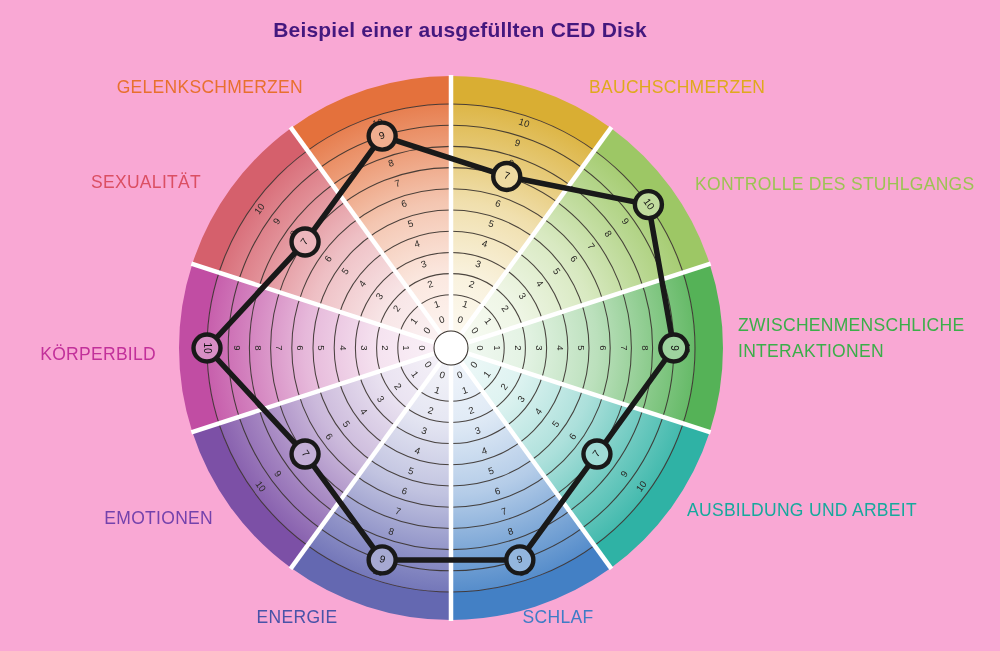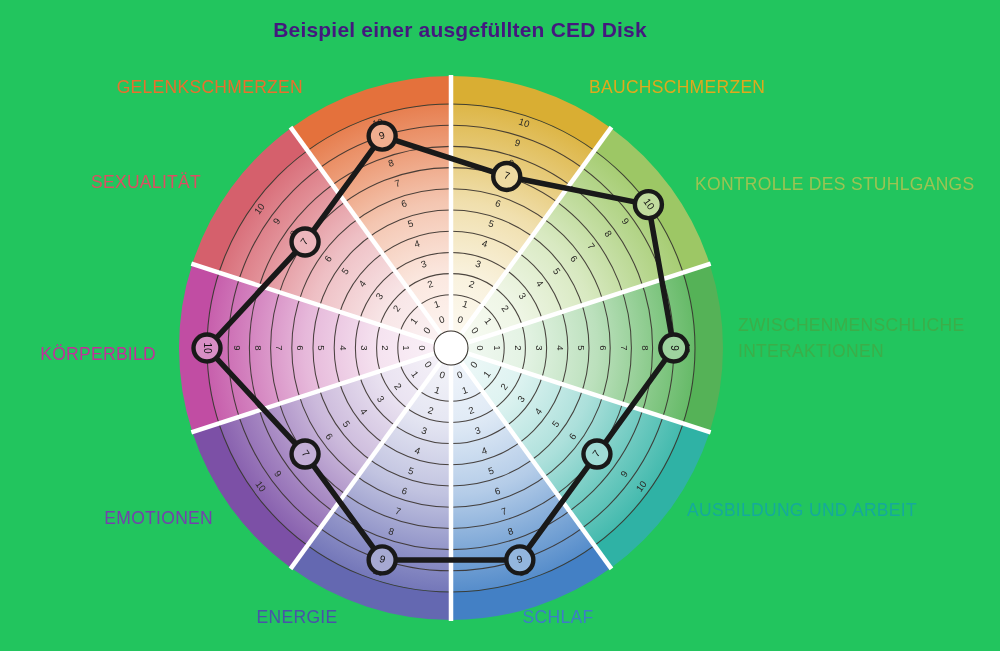--- a/index.html
+++ b/index.html
@@ -1,17 +1,17 @@
 <!DOCTYPE html>
 <html><head>
 <meta charset="utf-8">
 <style>
   html,body{margin:0;padding:0;background:#ffffff;}
   body{font-family:"Liberation Sans", sans-serif;}
-  .stage{position:relative;width:1000px;height:651px;background:#22c55e;overflow:hidden;}
+  .stage{position:relative;width:1000px;height:651px;background:#f9a8d4;overflow:hidden;}
   .title{position:absolute;top:18px;left:0;width:920px;text-align:center;
          font-size:21px;font-weight:bold;letter-spacing:.2px;}
   svg{position:absolute;top:0;left:0;}
   text{font-family:"Liberation Sans", sans-serif;}
 </style>
 </head>
 <body>
 
 <div class="stage">
   <div class="title" style="color: rgb(68, 24, 126);">Beispiel einer ausgefüllten CED Disk</div>

